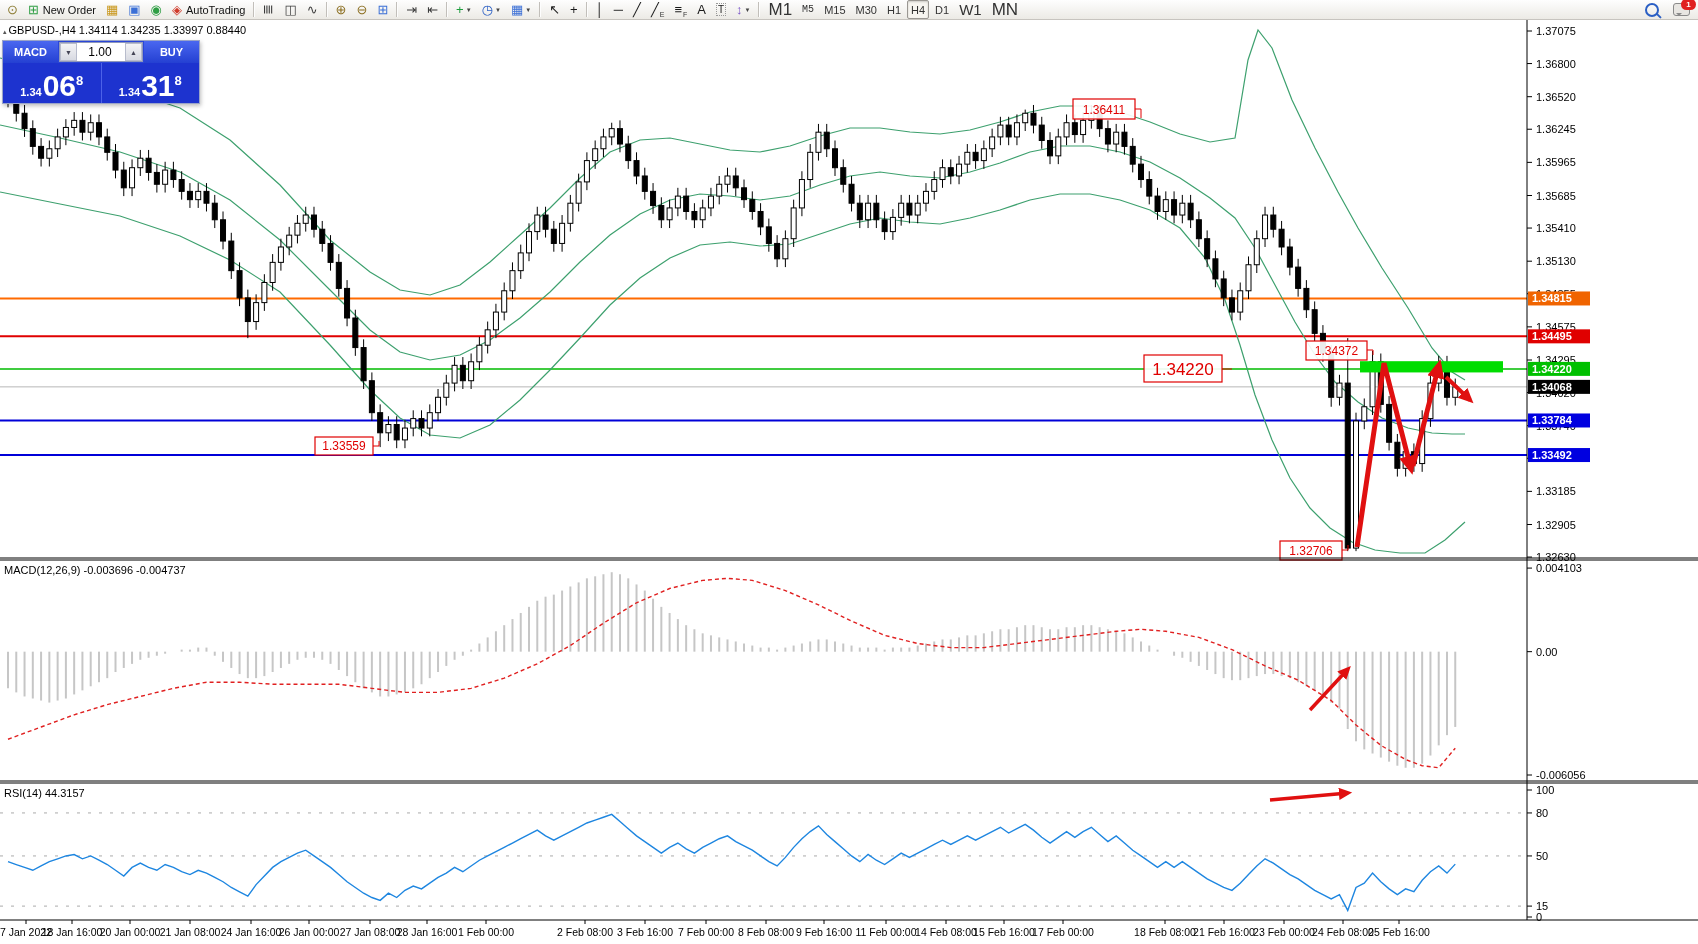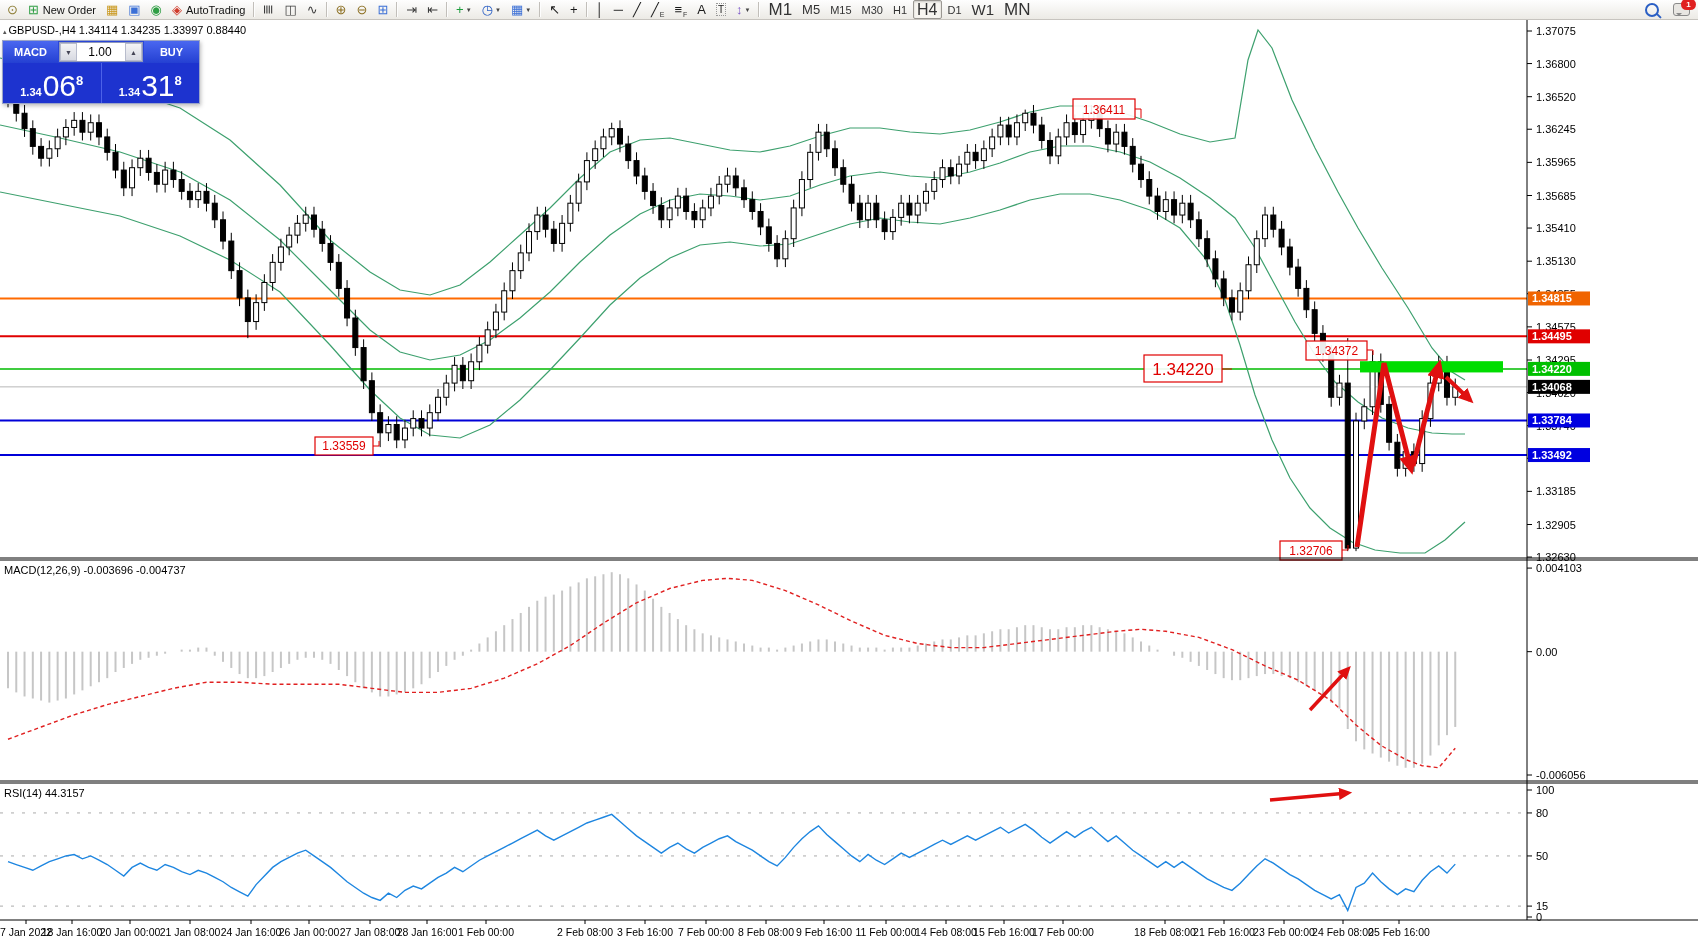--- a/index.html
+++ b/index.html
@@ -39,21 +39,21 @@
     display:flex;align-items:center;justify-content:center;cursor:pointer;}
   .tp-spin{flex:1;display:flex;background:#fff;border:1px solid #8f98ba;box-sizing:border-box;margin:1px;}
   .tp-spin-btn{width:15px;background:linear-gradient(#f4f4f6,#d8dae2);color:#445;font-size:7px;
     display:flex;align-items:center;justify-content:center;border:1px solid #b8bccc;cursor:pointer;}
   .tp-vol{flex:1;border:none;outline:none;text-align:center;font-size:12px;padding-right:4px;width:40px;
     font-family:"Liberation Sans",sans-serif;}
   .tp-row2{display:flex;height:40px;background:#1d33cf;}
   .tp-price{flex:1;color:#fff;display:flex;align-items:flex-end;justify-content:center;padding-bottom:3px;cursor:pointer;}
   .tp-price:first-child{border-right:1px solid #4c62e8;}
   .tp-small{font-size:11px;font-weight:bold;margin-right:1px;line-height:15px;}
-  .tp-big{font-size:30px;font-weight:normal;line-height:28px;}
+  .tp-big{font-size:30px;font-weight:bold;line-height:28px;}
   .tp-sup{font-size:13px;font-weight:bold;line-height:10px;position:relative;top:-14px;}
 </style>
 </head>
 <body>
 
 <div id="root">
   <svg id="chart-svg" width="1698" height="944" viewBox="0 0 1698 944" style="position:absolute;left:0;top:0;">
       <defs>
         <marker id="ah" orient="auto" markerWidth="4.5" markerHeight="4.5" refX="2.6" refY="1.75">
           <path d="M0,0 L3.8,1.75 L0,3.5 z" fill="#e01010"></path>
@@ -830,25 +830,25 @@
       </div>
       <div class="tb-item">
         <span class="tb-glyph boxed" style="color: rgb(26, 26, 26);">T</span>
       </div>
       <div class="tb-item">
         <span class="tb-glyph" style="color: rgb(122, 85, 200);">↕</span>
         <span class="tb-caret">▼</span>
       </div>
       <div class="tb-sep"></div>
       <div class="tb-item" style="font-size: 17px; color: rgb(51, 51, 51);">M1</div>
-      <div class="tb-item" style="font-size: 13px; color: rgb(51, 51, 51);">M5</div>
+      <div class="tb-item" style="font-size: 10px; color: rgb(51, 51, 51); font-family: Liberation Mono, monospace;">M5</div>
       <div class="tb-item" style="font-size: 11px; color: rgb(51, 51, 51);">M15</div>
       <div class="tb-item" style="font-size: 11px; color: rgb(51, 51, 51);">M30</div>
       <div class="tb-item" style="font-size: 11px; color: rgb(51, 51, 51);">H1</div>
-      <div class="tb-item active" style="font-size: 16px; color: rgb(51, 51, 51);">H4</div>
+      <div class="tb-item active" style="font-size: 11px; color: rgb(51, 51, 51);">H4</div>
       <div class="tb-item" style="font-size: 11px; color: rgb(51, 51, 51);">D1</div>
       <div class="tb-item" style="font-size: 15px; color: rgb(51, 51, 51);">W1</div>
       <div class="tb-item" style="font-size: 17px; color: rgb(51, 51, 51);">MN</div>
       <div id="tb-right">
         <span class="icon-magnifier"></span>
         <span class="icon-chat">
           <span class="badge">1</span>
         </span>
       </div>
     </div>

